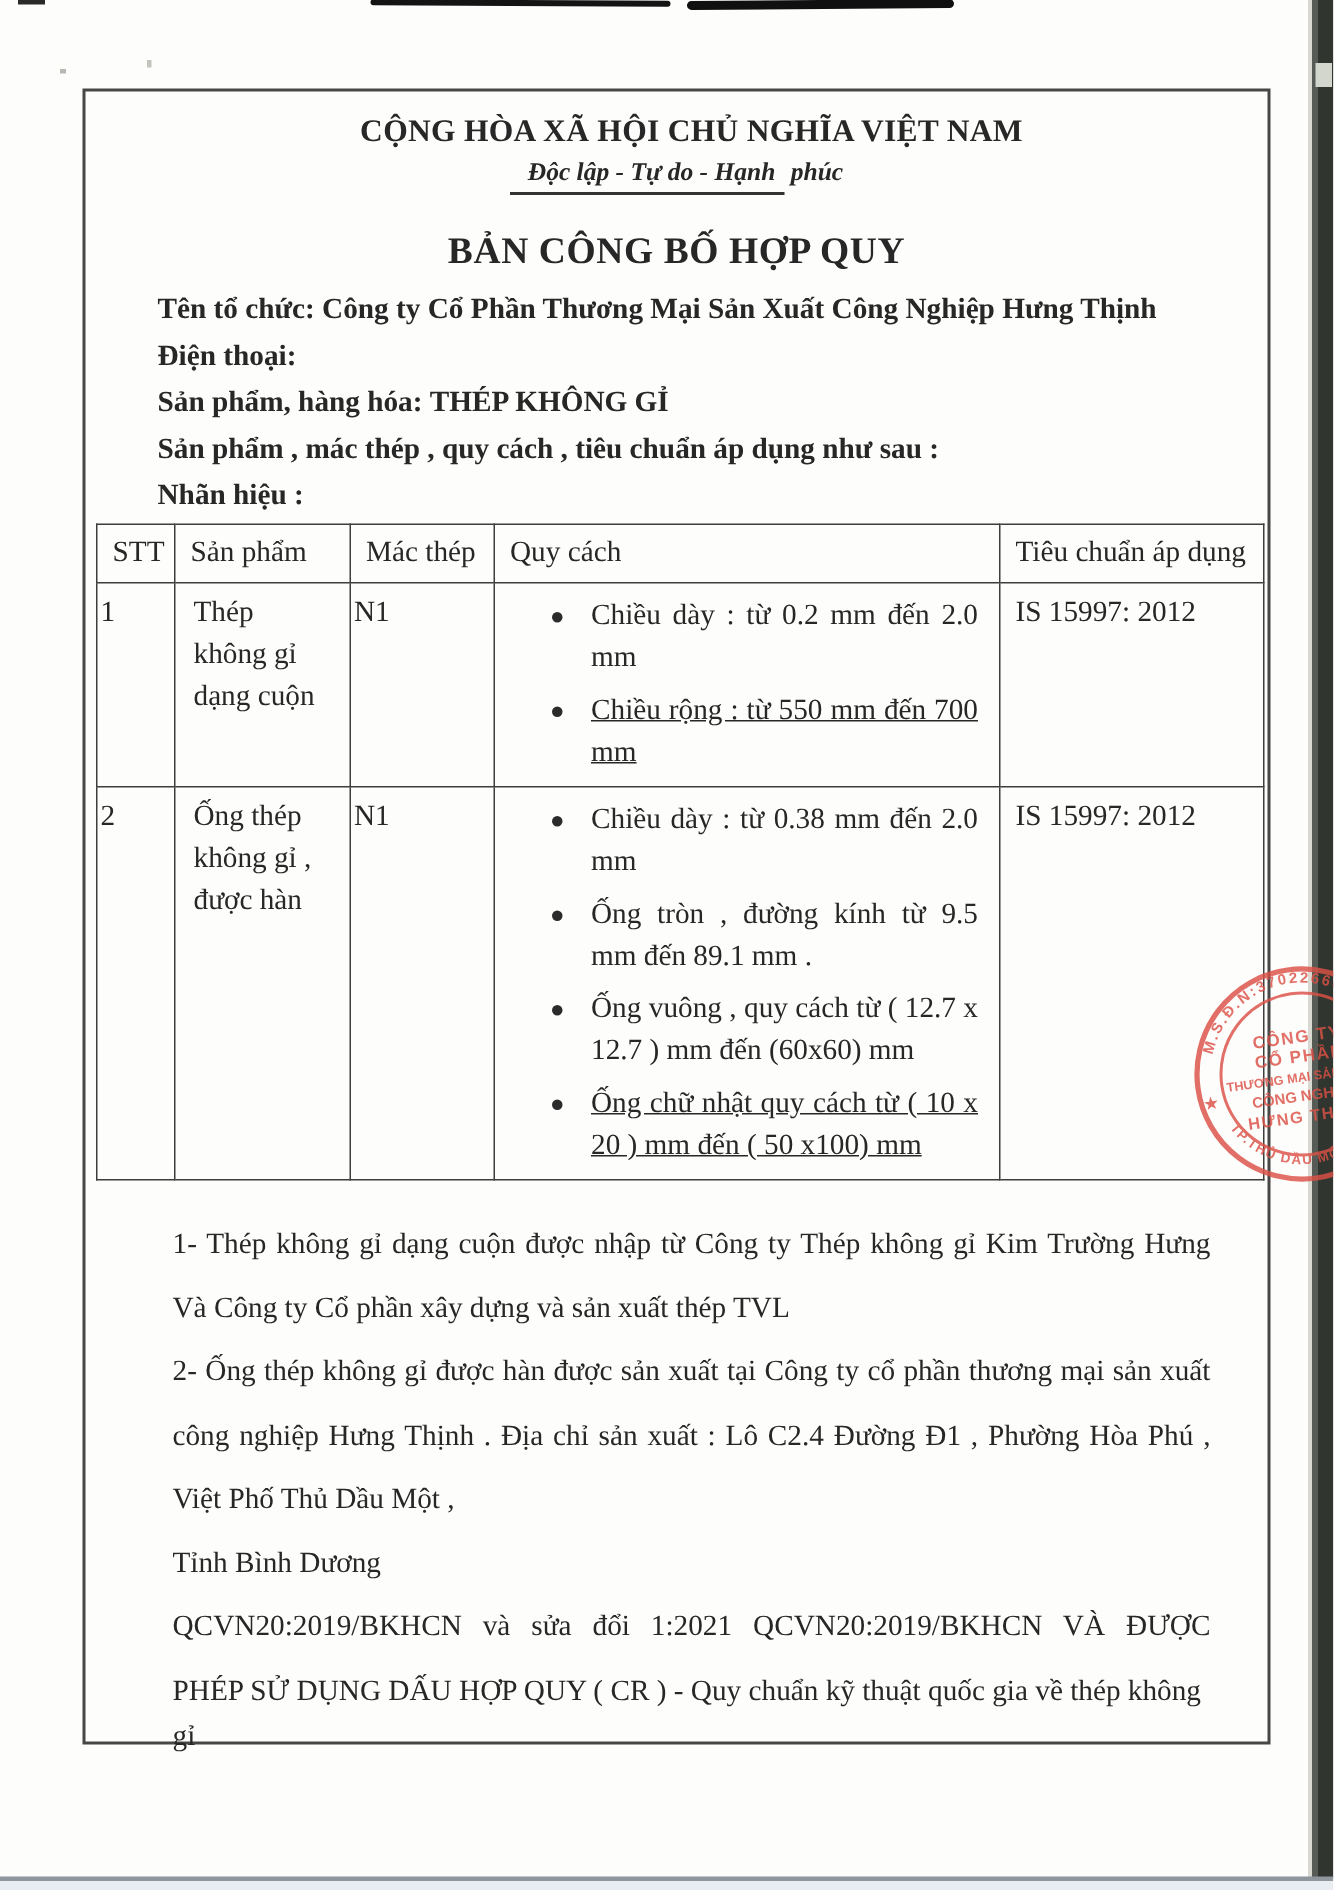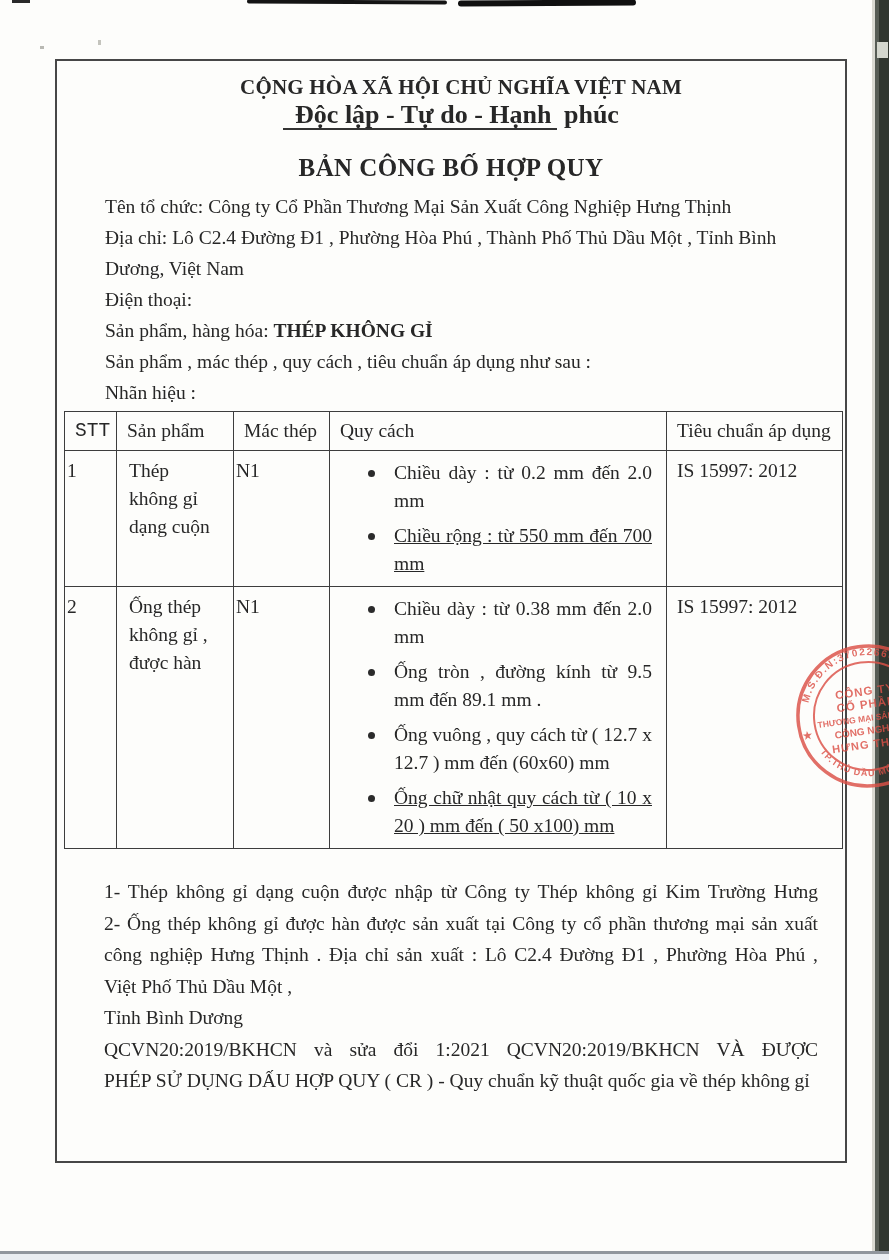--- a/index.html
+++ b/index.html
@@ -21,50 +21,50 @@
   .speck1{position:absolute;left:40px;top:46px;width:4px;height:3px;background:#b9b9b3;}
   .speck2{position:absolute;left:98px;top:40px;width:3px;height:5px;background:#c4c4bd;}
 
   
   .frame{
     position:absolute;left:55px;top:59px;width:788px;height:1100px;
     border:2px solid #474747;background:transparent;
   }
   .center{text-align:center;}
   .nat-title{margin:13px 0 0 0;font-size:21px;font-weight:bold;line-height:26px;letter-spacing:.2px;padding-left:20px;}
-  .motto{margin:2px 0 0 0;font-size:26px;font-weight:bold;line-height:25px;}
+  .motto{margin:2px 0 0 0;font-size:17px;font-weight:bold;line-height:25px;font-style:italic;}
   .motto .u{display:inline-block;border-bottom:2px solid #333;padding:0 6px 1px 12px;}
   .doc-title{margin:22px 0 0 0;font-size:25px;font-weight:bold;line-height:31px;letter-spacing:.4px;}
   .doc-num{margin:8px 0 0 0;font-size:20px;line-height:26px;}
 
   .body-text{font-size:19.5px;line-height:31px;}
-  .org{margin:8px 26px 0 48px;}
+  .org{margin:8px 26px 0 48px;font-weight:bold;}
   .org p{margin:0;}
   .indented{margin-left:12px;}
 
   
   table.spec{border-collapse:collapse;margin:3px 0 0 7px;width:778px;table-layout:fixed;
     font-size:19.5px;line-height:28px;}
   table.spec th,table.spec td{border:1.5px solid #3d3d3d;vertical-align:top;text-align:left;font-weight:normal;}
   table.spec th{padding:5px 8px 5px 10px;height:27px;}
   col.c1{width:52px;}col.c2{width:117px;}col.c3{width:96px;}col.c4{width:337px;}col.c5{width:176px;}
   td.cstt{text-align:center;padding:6px 2px;}
   td.csp{padding:6px 12px 6px 12px;text-align:justify;}
   td.cmac{text-align:center;padding:6px 2px;}
   td.cqc{padding:8px 14px 8px 34px;}
   td.ctc{padding:6px 4px 6px 10px;}
-  th.hstt{text-align:center;font-family:Liberation Mono, monospace;}
+  th.hstt{text-align:center;}
   ul.qc{list-style:none;margin:0;padding:0;}
   ul.qc li{position:relative;padding-left:30px;margin:0 0 7px 0;text-align:justify;}
   ul.qc li:last-child{margin-bottom:0;text-decoration:underline;}
   ul.qc li::before{content:"";position:absolute;left:4px;top:11px;width:7px;height:7px;border-radius:50%;background:#2b2b2b;}
 
   
   .notes{margin:28px 26px 0 46px;font-size:19.5px;line-height:30.5px;}
-  .notes p{margin:1px;}
+  .notes p{margin:12px;}
   .jl{text-align:justify;text-align-last:justify;}
   .hang{margin-left:30px;}
   .outdent1{margin-left:-8px;}
   .conf1{margin-left:43px;}
   .conf2{margin-left:-41px;}
 
   
   .stamp{position:absolute;left:788px;top:636px;width:160px;height:160px;
     transform:rotate(-8deg);opacity:.82;}
   .stamp svg{width:160px;height:160px;}
@@ -88,21 +88,20 @@
 
   <div class="frame">
 
     <p class="nat-title center">CỘNG HÒA XÃ HỘI CHỦ NGHĨA VIỆT NAM</p>
     <p class="motto center"><span class="u">Độc lập - Tự do - Hạnh</span> <span>phúc</span></p>
 
     <p class="doc-title center">BẢN CÔNG BỐ HỢP QUY</p>
 
     <div class="org body-text">
       <p>Tên tổ chức: Công ty Cổ Phần Thương Mại Sản Xuất Công Nghiệp Hưng Thịnh</p>
-      <p>Địa chỉ: Lô C2.4 Đường Đ1 , Phường Hòa Phú , Thành Phố Thủ Dầu Một , Tỉnh Bình Dương, Việt Nam</p>
       <p>Điện thoại:</p>
       <p class="indented"><span>Sản phẩm, hàng hóa: </span><b>THÉP KHÔNG GỈ</b></p>
       <p class="indented">Sản phẩm , mác thép , quy cách , tiêu chuẩn áp dụng như sau :</p>
       <p class="indented">Nhãn hiệu :</p>
     </div>
 
     <table class="spec">
       <colgroup>
           <col class="c1">
           <col class="c2">
@@ -144,20 +143,21 @@
               <li>Ống chữ nhật quy cách từ ( 10 x 20 ) mm đến ( 50 x100) mm</li>
             </ul>
           </td>
           <td class="ctc">IS 15997: 2012</td>
         </tr>
       </tbody>
     </table>
 
     <div class="notes">
       <p class="jl">1-  Thép không gỉ dạng cuộn được nhập từ Công ty Thép không gỉ Kim Trường Hưng</p>
+      <p>Và Công ty Cổ phần xây dựng và sản xuất thép TVL</p>
       <p class="jl">2-  Ống thép không gỉ được hàn được sản xuất tại Công ty cổ phần thương mại sản xuất</p>
       <p class="hang jl">công nghiệp Hưng Thịnh . Địa chỉ sản xuất : Lô C2.4 Đường Đ1 , Phường Hòa Phú ,</p>
       <p class="hang">Việt Phố Thủ Dầu Một ,</p>
       <p class="outdent1">Tỉnh Bình Dương</p>
       <p class="conf1 jl">QCVN20:2019/BKHCN và sửa đổi 1:2021 QCVN20:2019/BKHCN VÀ ĐƯỢC</p>
       <p class="conf2">PHÉP SỬ DỤNG DẤU HỢP QUY ( CR ) -  Quy chuẩn kỹ thuật quốc gia về thép không gỉ</p>
     </div>
 
   </div>
 

